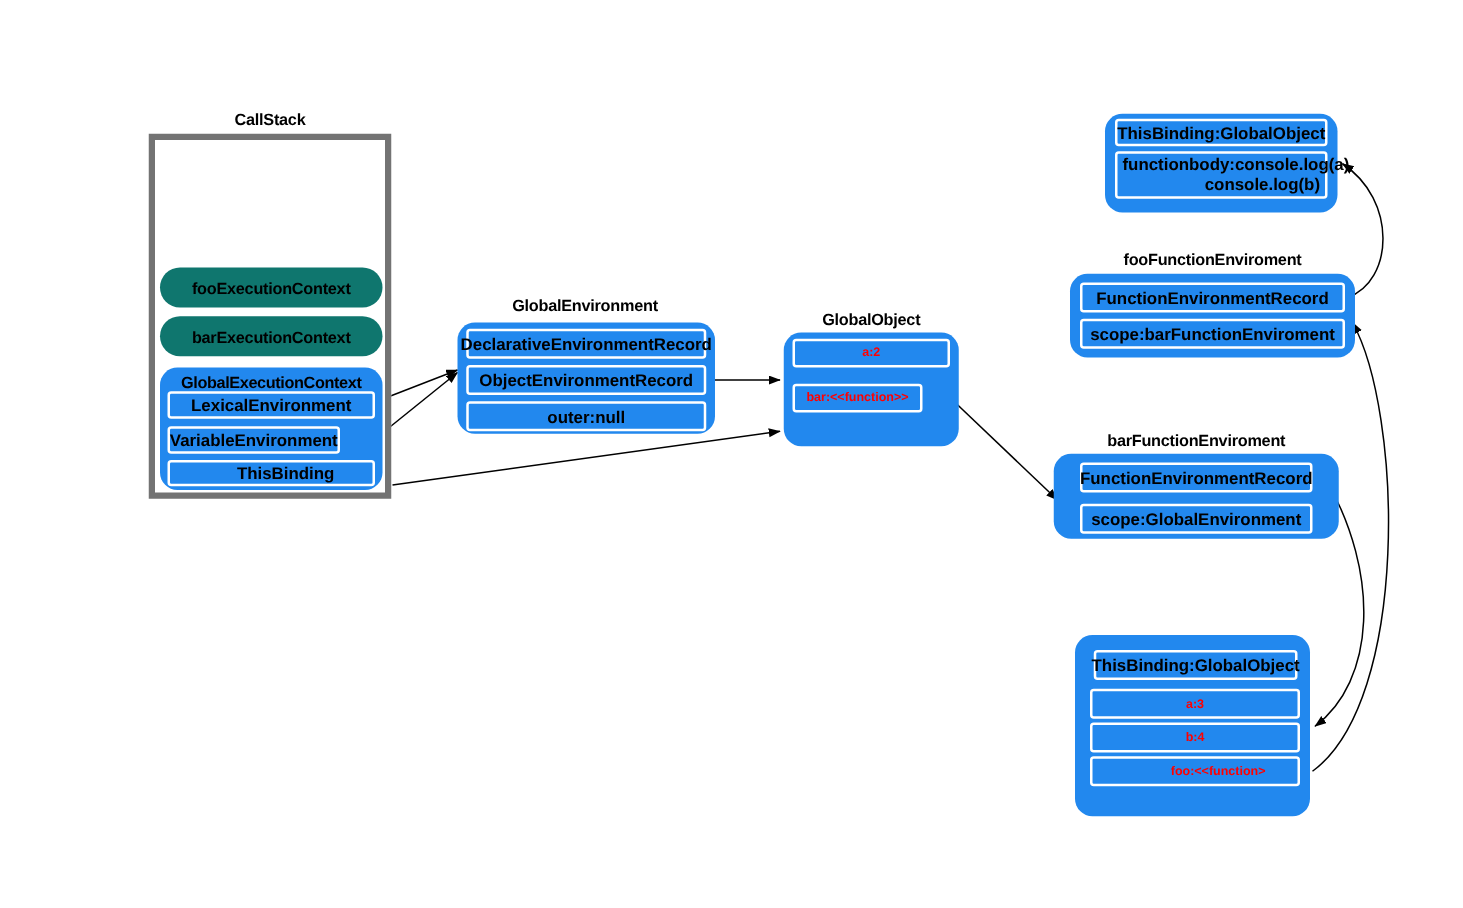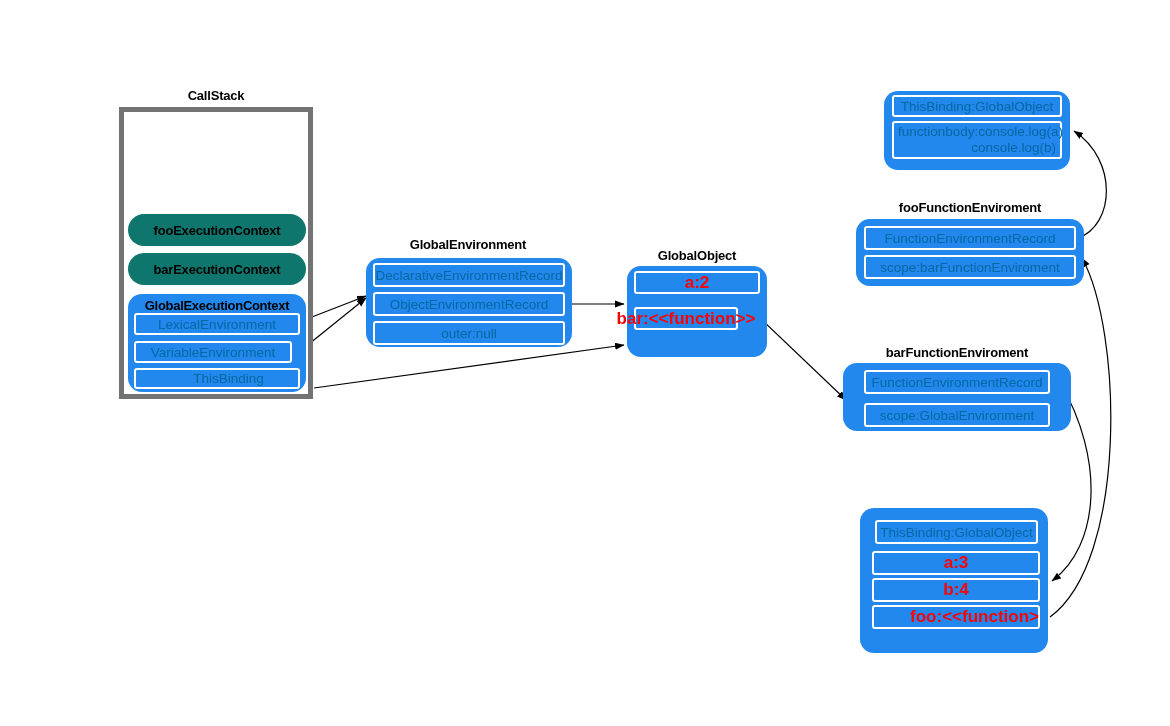--- a/index.html
+++ b/index.html
@@ -28,29 +28,30 @@
     position: absolute;
     background: #2288ee;
     border-radius: 14px;
     box-sizing: border-box;
   }
   .row {
     position: absolute;
     border: 2px solid #ffffff;
     border-radius: 3px;
     box-sizing: border-box;
-    color: #0369a1;
+    color: #000000;
     font-size: 13.5px;
     display: flex;
     align-items: center;
     justify-content: center;
     white-space: nowrap;
     background: transparent;
+    font-weight: bold;
   }
-  .row.red { color: #ff0000; font-weight: bold; font-size: 17px; }
+  .row.red { color: #ff0000; font-weight: bold; font-size: 10px; }
   .row.two-line {
     display: block;
     padding: 1px 4px 2px 4px;
     line-height: 16px;
   }
   .row .l1 { display: block; text-align: left; }
   .row .l2 { display: block; text-align: right; }
 
   
   #callstack-frame {
@@ -128,21 +129,21 @@
   </div>
 
   <div class="pill" style="left:128px; top:253px; width:178px; height:32px;">
     <span>barExecutionContext</span>
   </div>
 
   <div class="bluebox" style="left:128px; top:294px; width:178px; height:98px;">
   </div>
   <div class="gec-title" style="left:128px; top:298px; width:178px;">GlobalExecutionContext</div>
   <div class="row" style="left:134px; top:313px; width:166px; height:22px;">LexicalEnvironment</div>
-  <div class="row" style="left:134px; top:341px; width:158px; height:22px;">VariableEnvironment</div>
+  <div class="row" style="left:134px; top:341px; width:138px; height:22px;">VariableEnvironment</div>
   <div class="row" style="left:134px; top:368px; width:166px; height:21px;padding-left:23px;">ThisBinding</div>
 
   <div class="caption" style="left:366px; top:237px; width:204px;">GlobalEnvironment</div>
   <div class="bluebox" style="left:366px; top:258px; width:206px; height:89px;"></div>
   <div class="row" style="left:373px; top:263px; width:192px; height:24px;">DeclarativeEnvironmentRecord</div>
   <div class="row" style="left:373px; top:321px; width:192px; height:24px;">outer:null</div>
   <div class="row" style="left:373px; top:292px; width:192px; height:24px;">ObjectEnvironmentRecord</div>
 
   <div class="caption" style="left:627px; top:248px; width:140px;">GlobalObject</div>
   <div class="bluebox" style="left:627px; top:266px; width:140px; height:91px;"></div>

